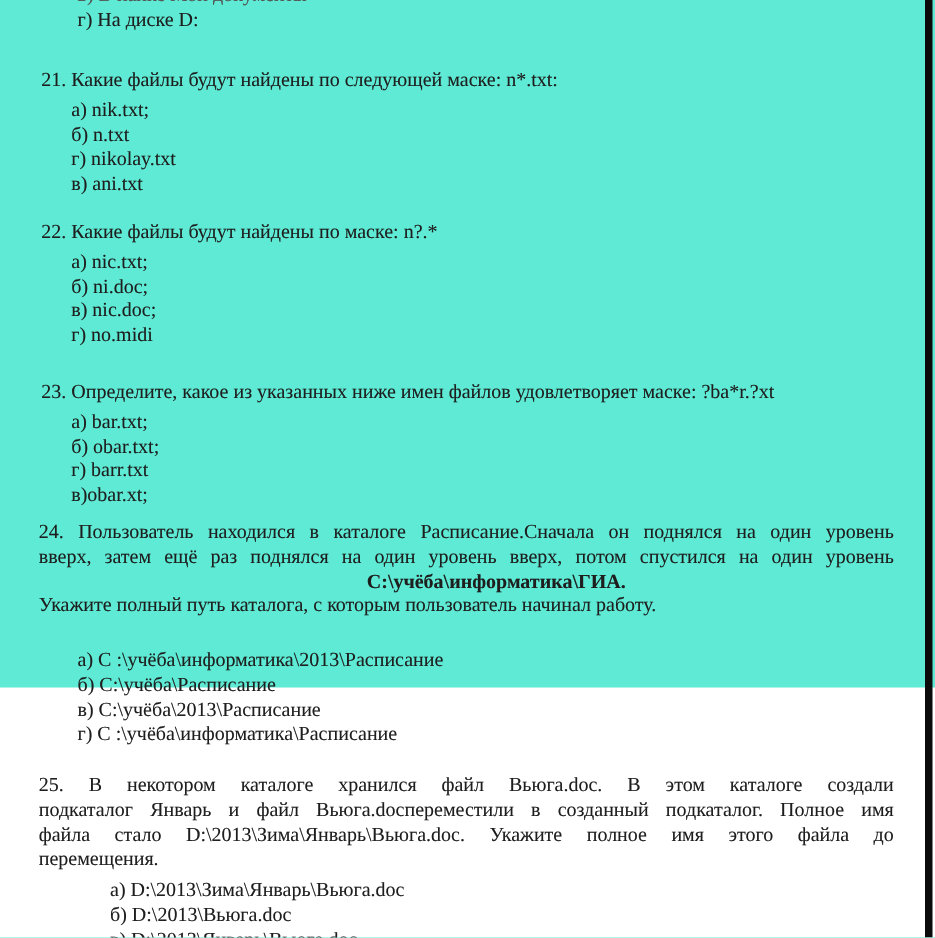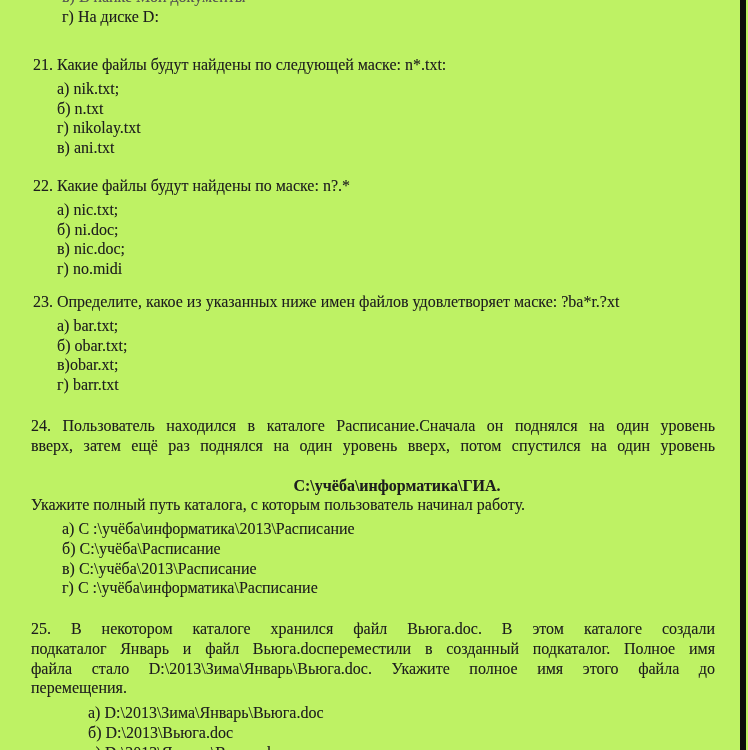--- a/index.html
+++ b/index.html
@@ -1,31 +1,31 @@
 <!DOCTYPE html>
 <html><head>
 <meta charset="utf-8">
 <style>
   html,body{margin:0;padding:0;}
   body{
     width:748px;height:750px;overflow:hidden;background:#ffffff;
     font-family:"Liberation Serif","DejaVu Serif",serif;
     color:#1e1e1e;font-size:16px;line-height:19.8px;
   }
-  .page{position:relative;width:748px;height:750px;background:#bef264;}
+  .page{position:relative;width:748px;height:550px;background:#5eead4;}
   .scan-bar-right{position:absolute;top:0;right:2px;width:6px;height:750px;background:#0b0b0b;}
   .abs{position:absolute;}
   .partial{color:#555;}
   .q-heading{margin:0 0 4px 0;}
   .opts{margin-left:24px;}
   .opt{white-space:pre;}
   .para{width:684px;}
   .jline{text-align:justify;text-align-last:justify;}
   .pline{text-align:left;}
-  .path-bold{font-weight:bold;text-align:center;position:relative;left:24px;margin-top:20px;}
+  .path-bold{font-weight:bold;text-align:center;position:relative;left:24px;}
   .txt{text-shadow:0 0 0.5px rgba(30,30,30,0.35);}
 </style>
 </head>
 <body>
 
 <div class="page">
   <div class="scan-bar-right"></div>
 
   <div class="abs partial txt" style="left:62px;top:-13px;">в) В папке Мои документы</div>
 
@@ -44,27 +44,27 @@
   <div class="abs txt" style="left:33px;top:176px;">
     <p class="q-heading">22. Какие файлы будут найдены по маске: n?.*</p>
     <div class="opts">
       <div class="opt">а) nic.txt;</div>
       <div class="opt">б) ni.doc;</div>
       <div class="opt">в) nic.doc;</div>
       <div class="opt">г) no.midi</div>
     </div>
   </div>
 
-  <div class="abs txt" style="left:33px;top:292px;">
+  <div class="abs txt" style="left:33px;top:304px;">
     <p class="q-heading">23. Определите, какое из указанных ниже имен файлов удовлетворяет маске: ?ba*r.?xt</p>
     <div class="opts">
       <div class="opt">а) bar.txt;</div>
       <div class="opt">б) obar.txt;</div>
+      <div class="opt">г) barr.txt</div>
       <div class="opt">в)obar.xt;</div>
-      <div class="opt">г) barr.txt</div>
     </div>
   </div>
 
   <div class="abs para txt" style="left:31px;top:416px;">
     <div class="jline">24. Пользователь находился в каталоге Расписание.Сначала он поднялся на один уровень</div>
     <div class="jline">вверх, затем ещё раз поднялся на один уровень вверх, потом спустился на один уровень</div>
     <div class="path-bold">С:\учёба\информатика\ГИА.</div>
     <div class="pline">Укажите полный путь каталога, с которым пользователь начинал работу.</div>
   </div>
 

